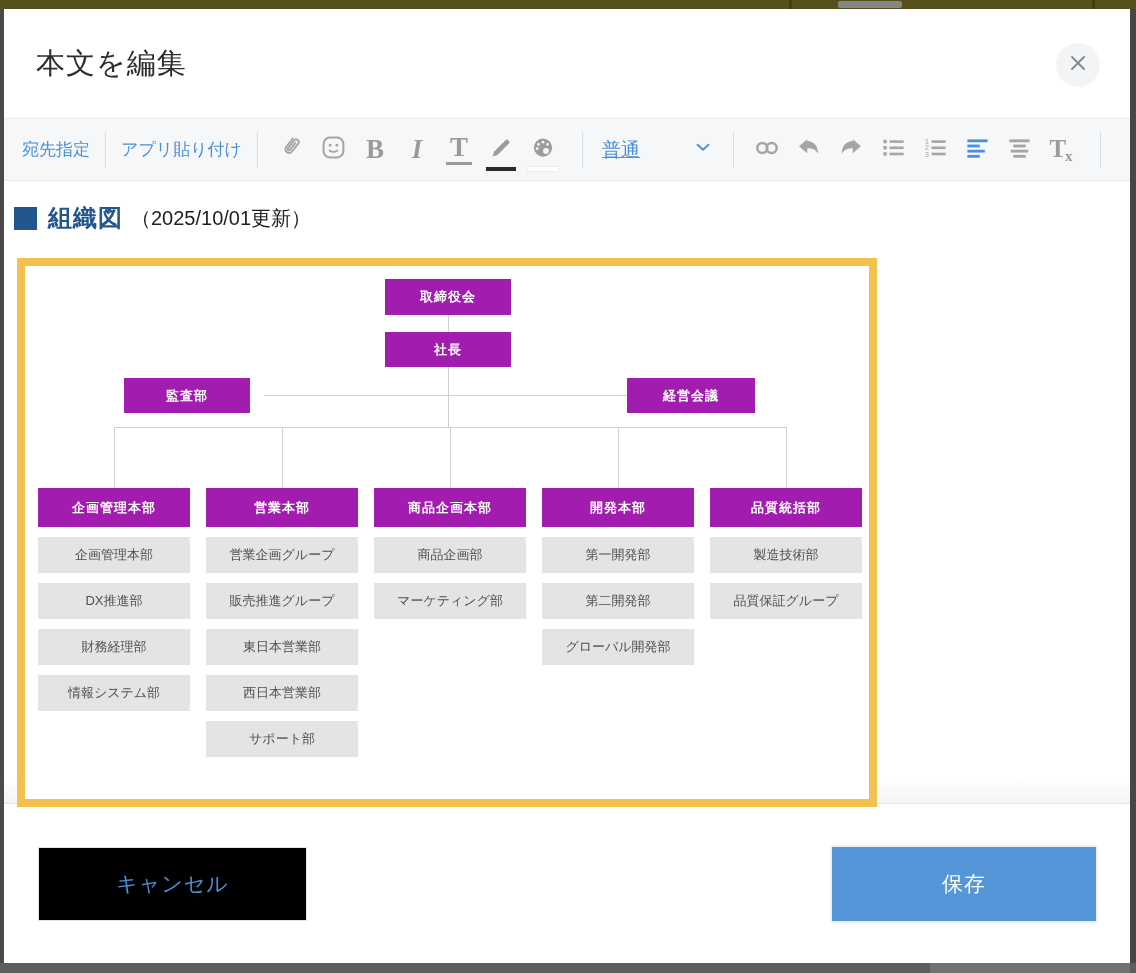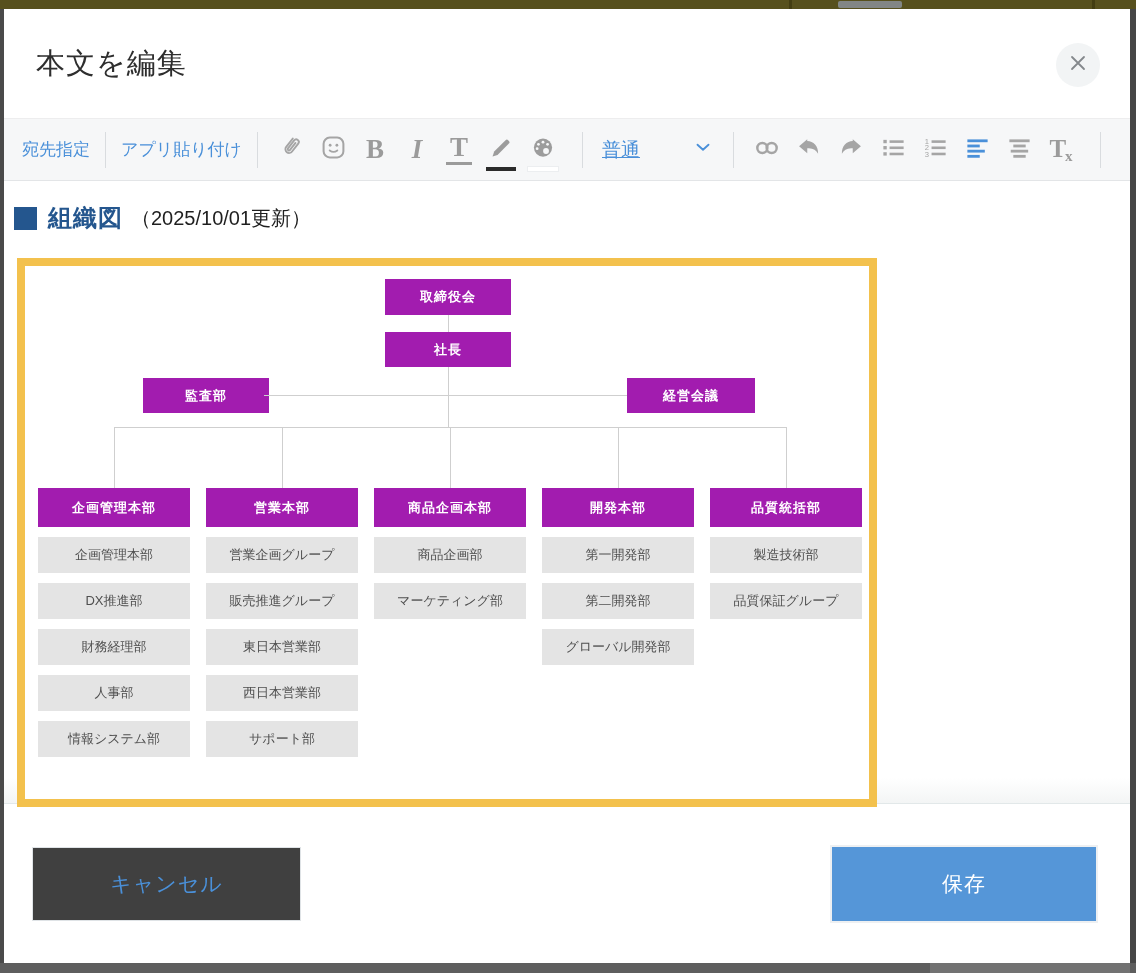--- a/index.html
+++ b/index.html
@@ -72,31 +72,31 @@
   #org-image .inner{position:absolute;left:0;top:0;right:0;bottom:0;}
   .org-box{
     box-sizing:border-box;display:flex;align-items:center;justify-content:center;
     font-size:13px;text-align:center;
   }
   .org-box.dark{background:#a21caf;color:#ffffff;font-weight:bold;letter-spacing:1px;}
   .org-box.light{background:#e4e4e4;color:#4f4f4f;}
   .org-top{position:absolute;width:126px;height:36px;}
   #box-root{left:360px;top:13px;}
   #box-president{left:360px;top:66px;height:35px;}
-  #box-staff-left{left:118px;top:112px;height:35px;}
+  #box-staff-left{left:99px;top:112px;height:35px;}
   #box-staff-right{left:602px;top:112px;width:128px;height:35px;}
   .org-line{position:absolute;background:#cfcfcf;}
   .org-col{position:absolute;top:222px;width:152px;display:flex;flex-direction:column;gap:10px;}
   .org-col .org-box.dark{height:39px;}
   .org-col .org-box.light{height:36px;}
 
   
   #cancel-btn{
-    left:32px;top:847px;width:269px;height:74px;box-sizing:border-box;
-    background:#404040;border:1px solid #dfe3e6;color:#4a90d9;font-size:21px;
+    left:38px;top:847px;width:269px;height:74px;box-sizing:border-box;
+    background:#000000;border:1px solid #dfe3e6;color:#4a90d9;font-size:21px;
     display:flex;align-items:center;justify-content:center;cursor:pointer;letter-spacing:1px;
   }
   #save-btn{
     left:832px;top:847px;width:264px;height:74px;box-sizing:border-box;
     background:#5596d8;box-shadow:0 0 0 2px #eef0f2;color:#ffffff;font-size:21px;
     display:flex;align-items:center;justify-content:center;cursor:pointer;letter-spacing:1px;
   }
 </style>
 </head>
 <body>
@@ -303,21 +303,20 @@
     <div class="org-line" style="left:425px;top:161px;width:1px;height:61px;"></div>
     <div class="org-line" style="left:593px;top:161px;width:1px;height:61px;"></div>
     <div class="org-line" style="left:761px;top:161px;width:1px;height:61px;"></div>
 
     <div>
         <div class="org-col" style="left: 13px;">
           <div class="org-box dark">企画管理本部</div>
           <div class="org-box light">企画管理本部</div>
           <div class="org-box light">DX推進部</div>
           <div class="org-box light">財務経理部</div>
-          <div class="org-box light">人事部</div>
           <div class="org-box light">情報システム部</div>
         </div>
         <div class="org-col" style="left: 181px;">
           <div class="org-box dark">営業本部</div>
           <div class="org-box light">営業企画グループ</div>
           <div class="org-box light">販売推進グループ</div>
           <div class="org-box light">東日本営業部</div>
           <div class="org-box light">西日本営業部</div>
           <div class="org-box light">サポート部</div>
         </div>

